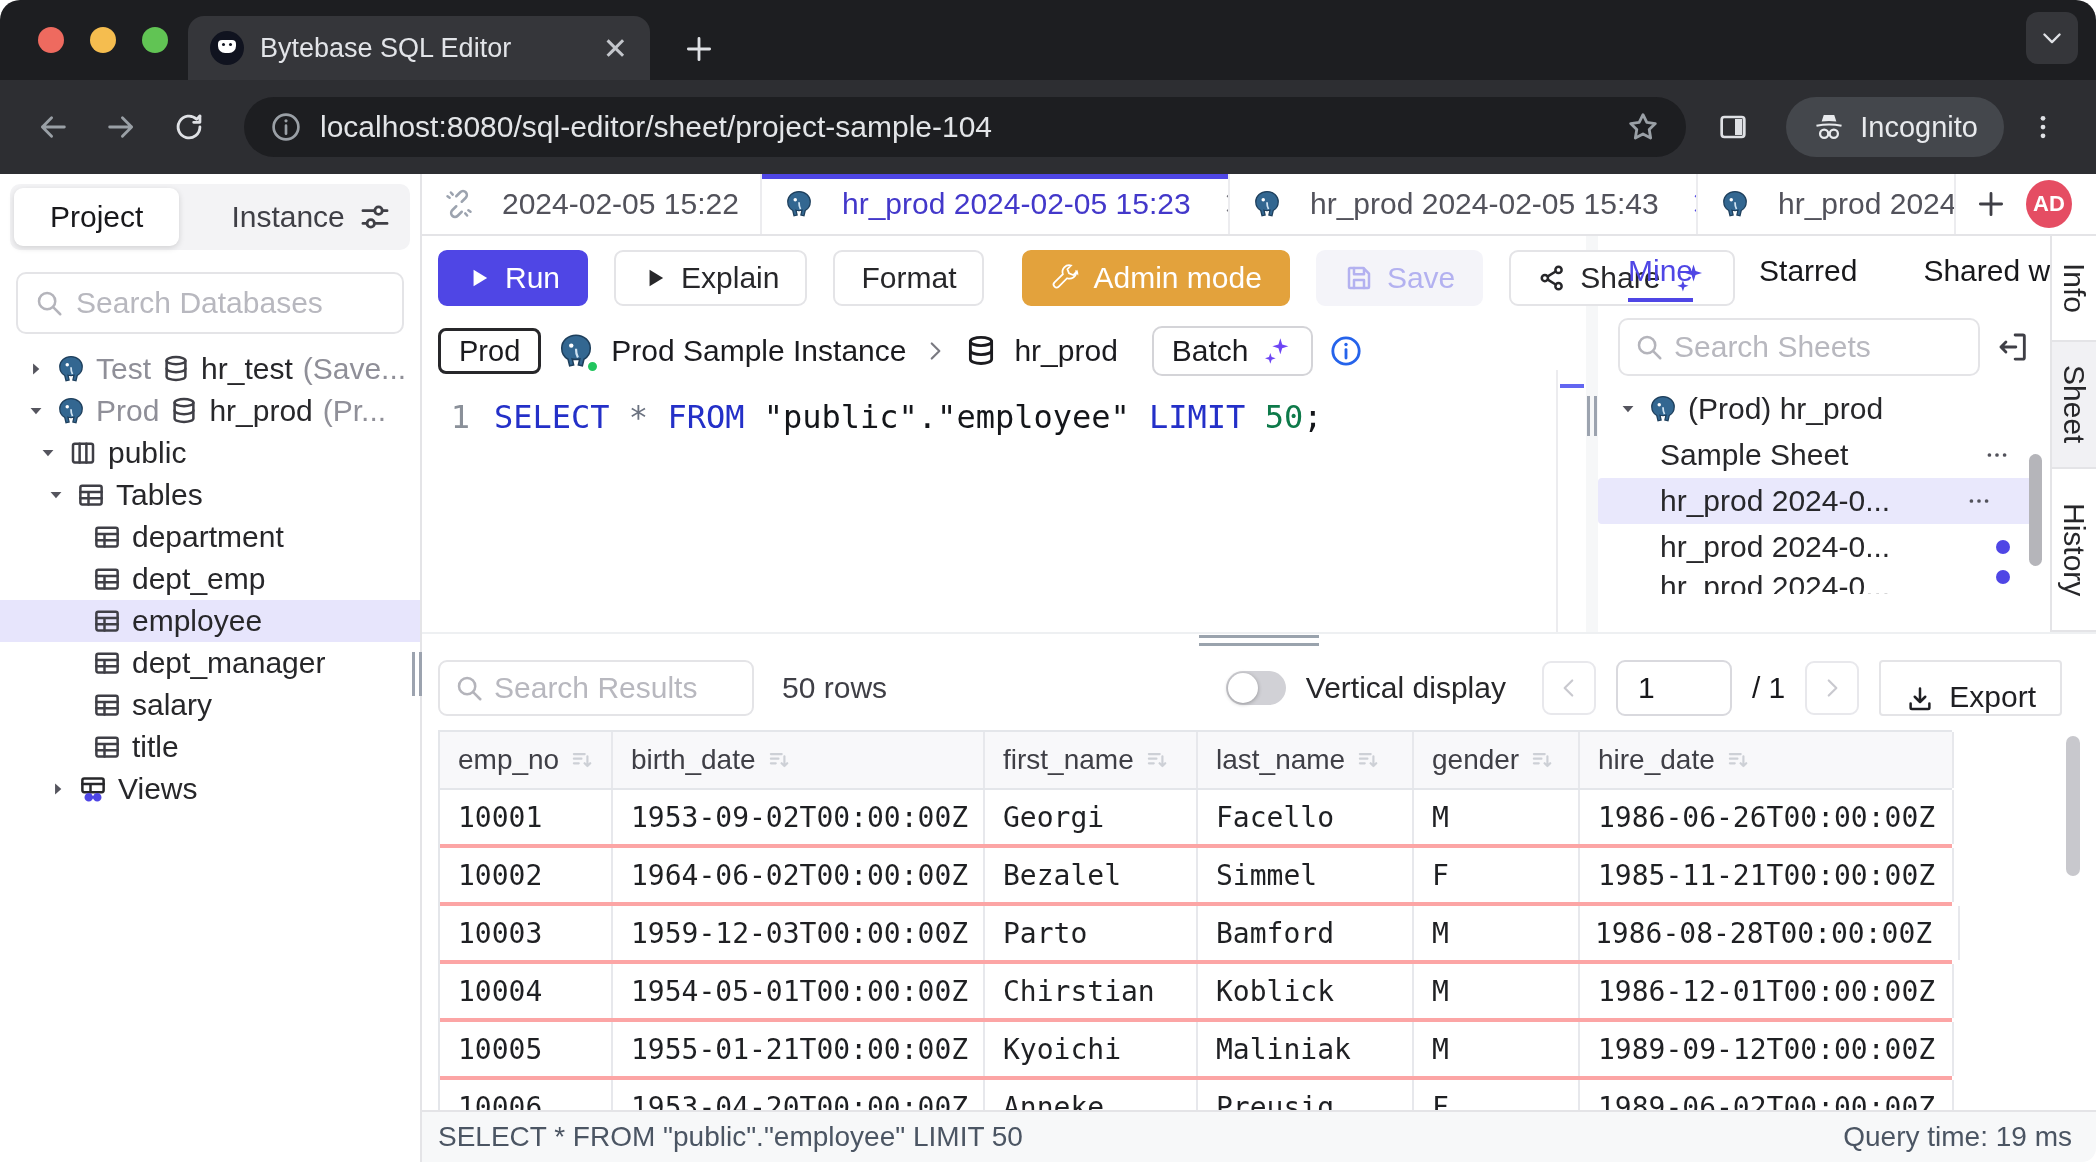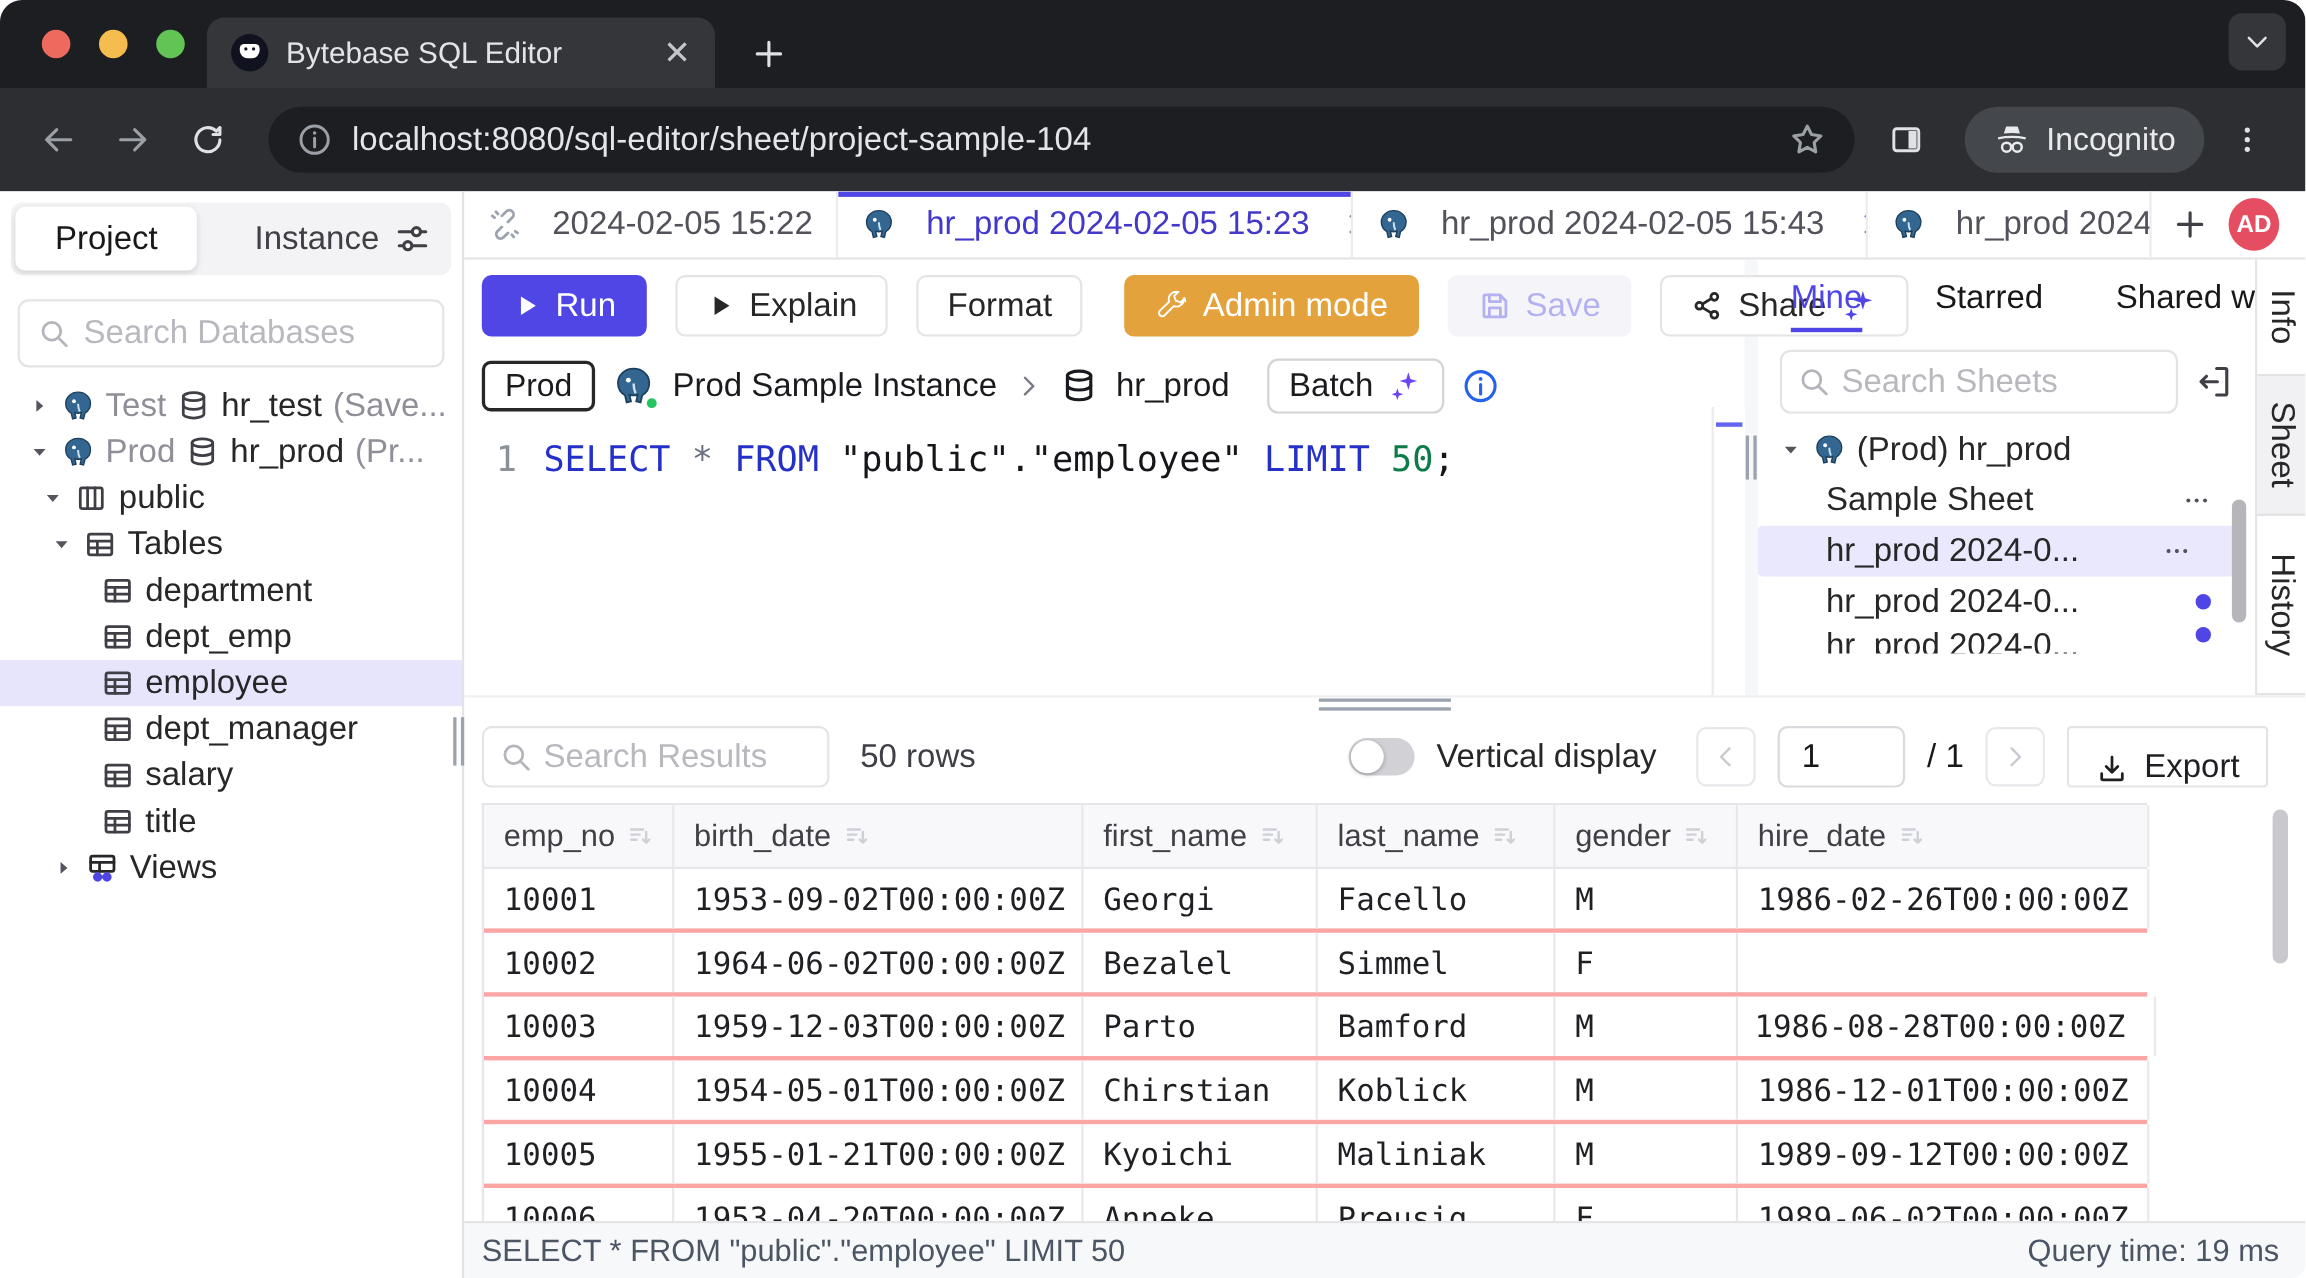--- a/index.html
+++ b/index.html
@@ -778,28 +778,29 @@
                     </svg>
                   </span>
                 </div>
               </div>
               <div class="t-row data">
                 <div class="t-cell" style="width: 173px;">10001</div>
                 <div class="t-cell" style="width: 372px;">1953-09-02T00:00:00Z</div>
                 <div class="t-cell" style="width: 213px;">Georgi</div>
                 <div class="t-cell" style="width: 216px;">Facello</div>
                 <div class="t-cell" style="width: 166px;">M</div>
-                <div class="t-cell" style="width: 374px;">1986-02-26T00:00:00Z</div>
+                <div class="t-cell" style="width: 374px;">1986-06-26T00:00:00Z</div>
               </div>
               <div class="t-row data">
                 <div class="t-cell" style="width: 173px;">10002</div>
                 <div class="t-cell" style="width: 372px;">1964-06-02T00:00:00Z</div>
                 <div class="t-cell" style="width: 213px;">Bezalel</div>
                 <div class="t-cell" style="width: 216px;">Simmel</div>
                 <div class="t-cell" style="width: 166px;">F</div>
+                <div class="t-cell" style="width: 374px;">1985-11-21T00:00:00Z</div>
               </div>
               <div class="t-row data">
                 <div class="t-cell" style="width: 173px;">10003</div>
                 <div class="t-cell" style="width: 372px;">1959-12-03T00:00:00Z</div>
                 <div class="t-cell" style="width: 213px;">Parto</div>
                 <div class="t-cell" style="width: 216px;">Bamford</div>
                 <div class="t-cell" style="width: 166px;">M</div>
                 <div class="t-cell" style="width: 380px; padding-left: 15px;">1986-08-28T00:00:00Z</div>
               </div>
               <div class="t-row data">

